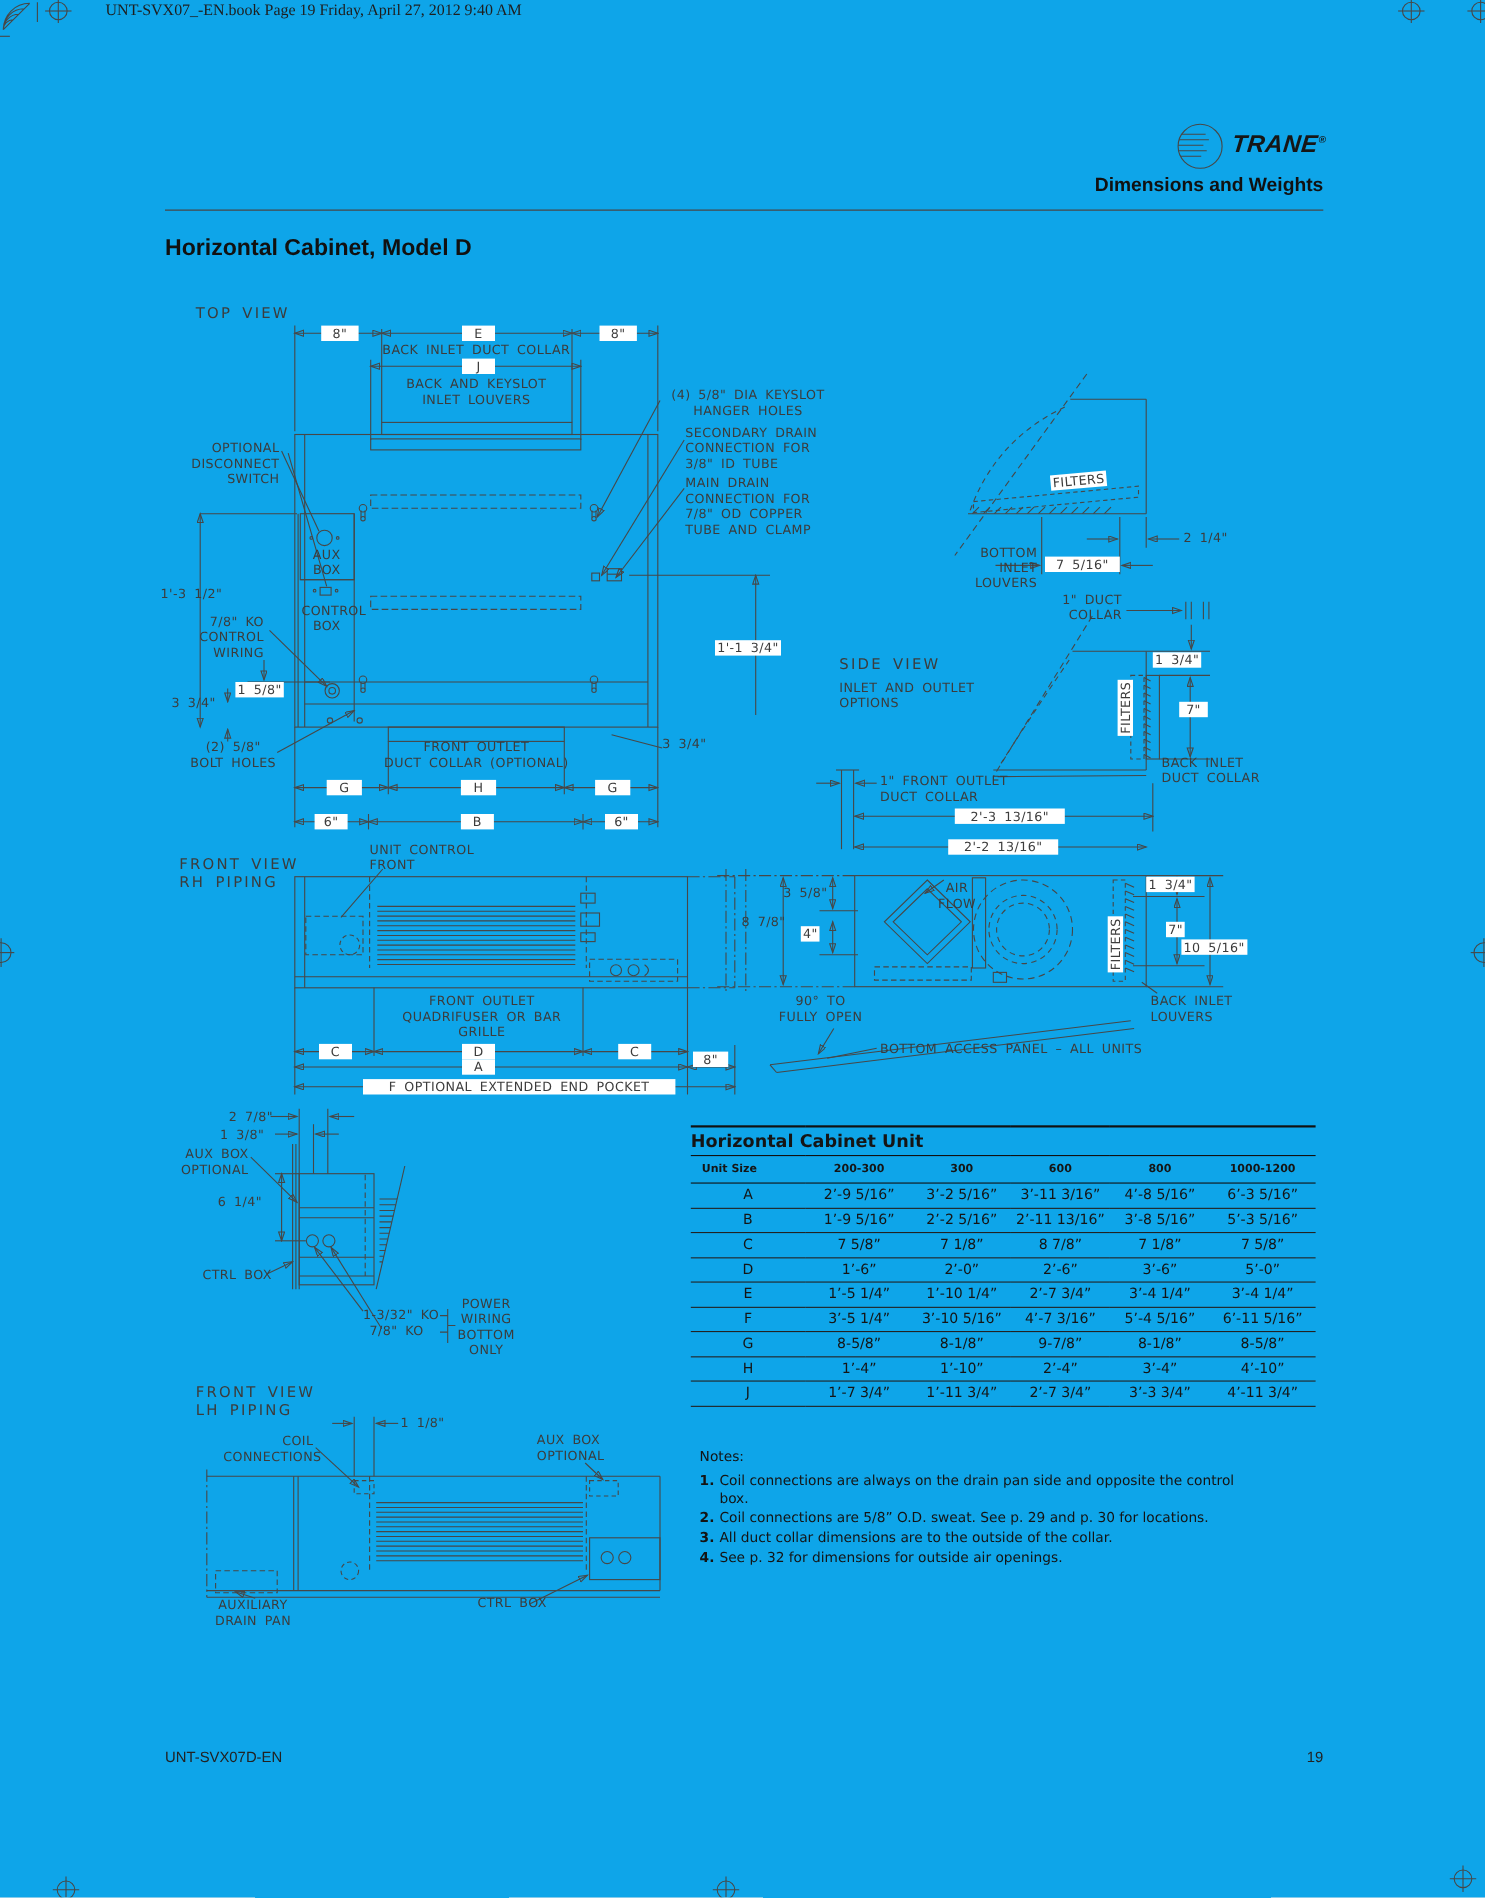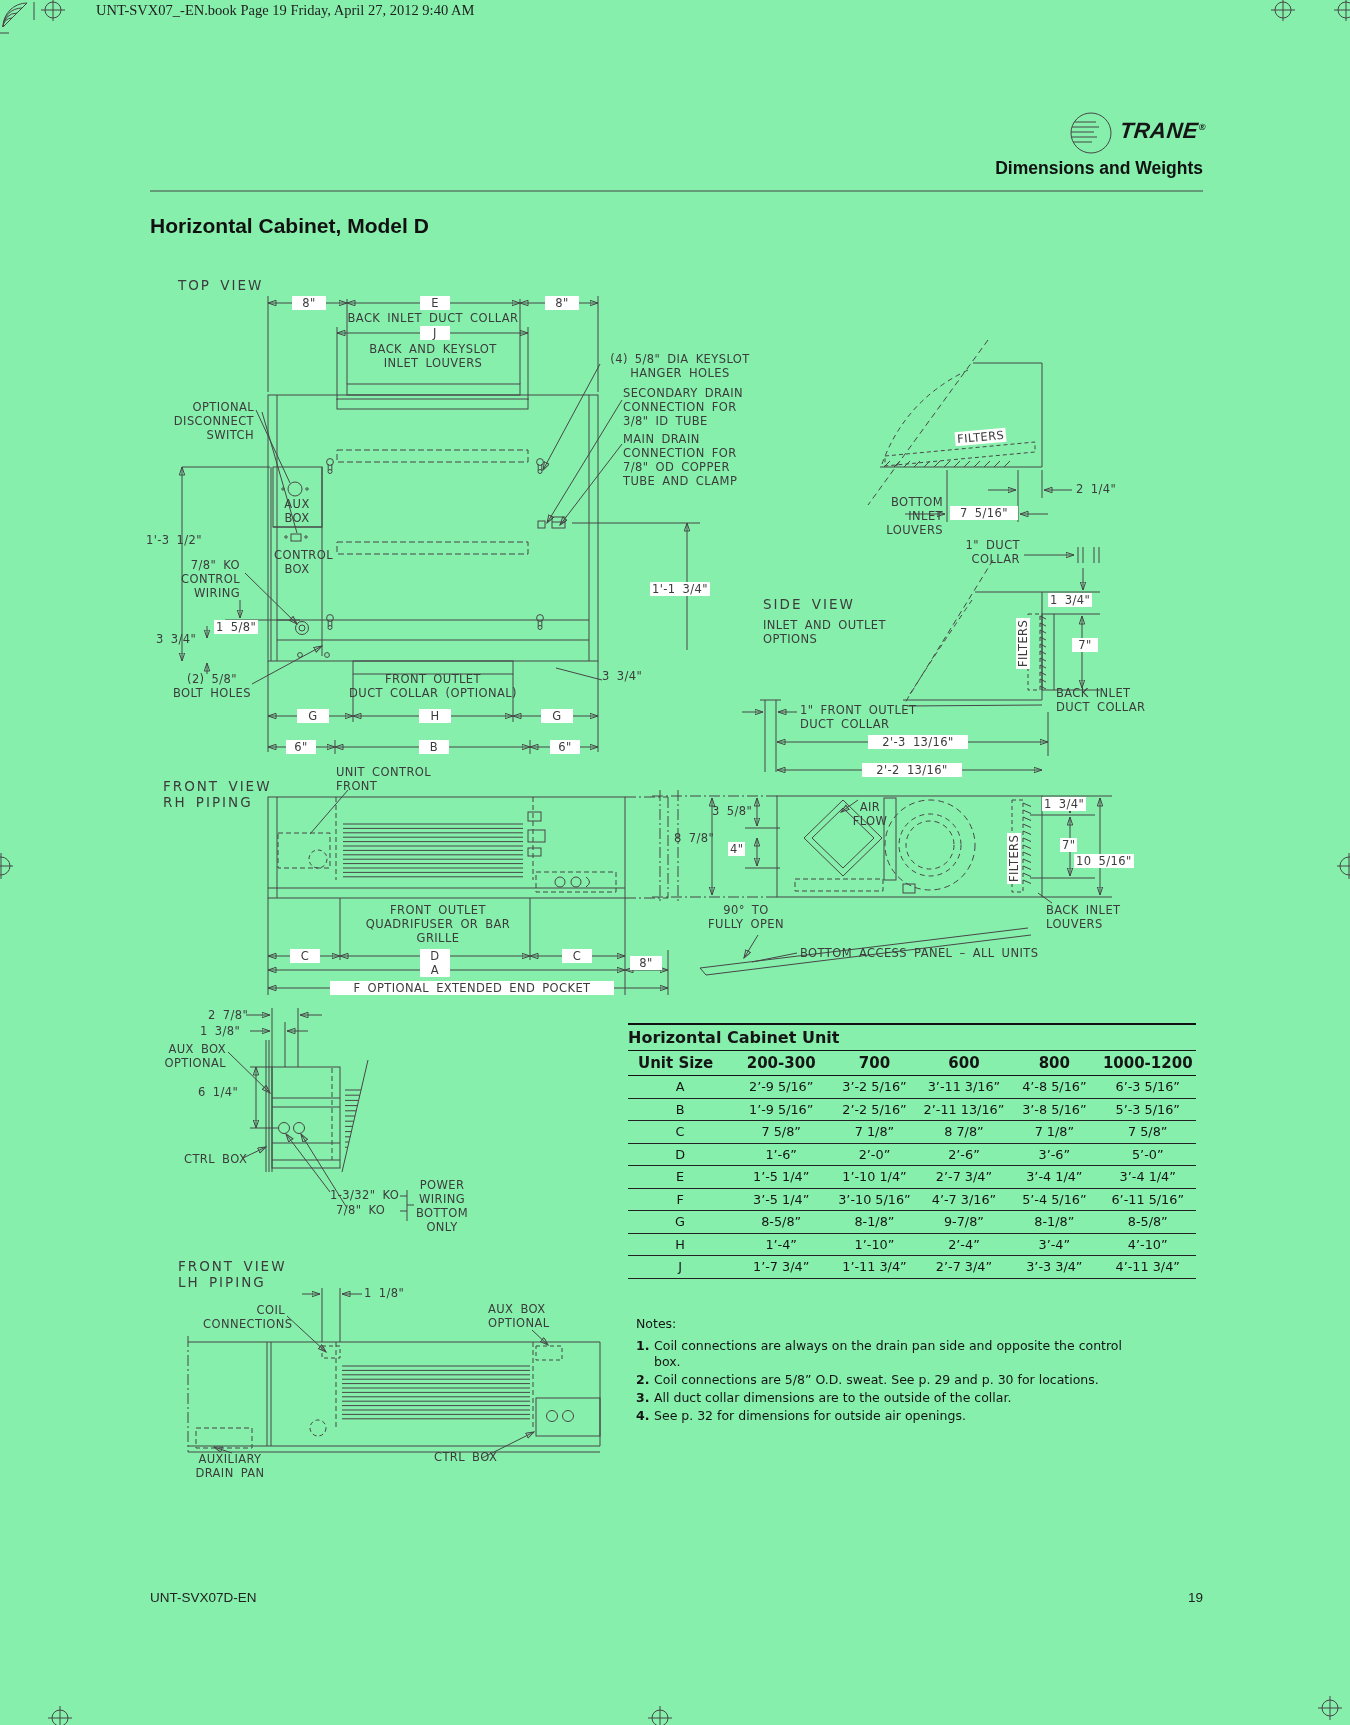--- a/index.html
+++ b/index.html
@@ -1,16 +1,16 @@
 <!DOCTYPE html>
 <html><head>
 <meta charset="utf-8">
 <style>
   html,body{margin:0;padding:0;background:#e8e8e8;}
-  .page{position:relative;width:1350px;height:1725px;background:#86efac;overflow:hidden;
+  .page{position:relative;width:1350px;height:1725px;background:#0ea5e9;overflow:hidden;
         font-family:"DejaVu Sans",sans-serif;}
   svg.art{position:absolute;left:0;top:0;}
   svg.art line,svg.art path,svg.art rect,svg.art circle,svg.art polyline{
       stroke:#474747;fill:none;stroke-width:1;}
   .lab{position:absolute;font:11.5px "DejaVu Sans",sans-serif;color:#3c3c3c;
        letter-spacing:.4px;word-spacing:3px;line-height:1.22;white-space:pre-line;}
   .ctr{text-align:center}
   .rt{text-align:right}
   .bg{background:#fff;padding:0 2px;}
   .viewtitle{font-size:13.5px;letter-spacing:2px;}
@@ -24,21 +24,21 @@
       font:bold 17.5px "Liberation Sans",sans-serif;color:#111;}
   .pagetitle{position:absolute;left:150px;top:214px;font:bold 21px "Liberation Sans",sans-serif;color:#111;}
   .footerl{position:absolute;left:150px;top:1590px;font:13.5px "Liberation Sans",sans-serif;color:#222;text-align:center;}
   .footerr{position:absolute;left:1150px;top:1590px;width:53px;text-align:right;
       font:13.5px "Liberation Sans",sans-serif;color:#222;}
   .dimtable{position:absolute;left:628px;top:1023px;width:568px;border-collapse:collapse;
       font-family:"DejaVu Sans",sans-serif;color:#151515;border-top:2px solid #111;}
   .dimtable td,.dimtable th{padding:0;line-height:21.5px;text-align:center;font-size:12.8px;}
   .dimtable tr.t-title td{font-size:16px;font-weight:bold;text-align:left;line-height:25px;
       border-bottom:1.5px solid #111;}
-  .dimtable tr.t-head th{font-size:15px;font-weight:bold;line-height:24px;border-bottom:1.5px solid #111;}
+  .dimtable tr.t-head th{font-size:10px;font-weight:bold;line-height:24px;border-bottom:1.5px solid #111;}
   .dimtable tbody tr{border-bottom:1.2px solid #222;}
   .dimtable .al{text-align:left;padding-left:10px;}
   .notes{position:absolute;left:636px;top:1316px;width:486px;font:12.5px "DejaVu Sans",sans-serif;
       color:#141414;line-height:1.22;}
   .nh{font-weight:normal;margin-bottom:7px;}
   .ni{display:flex;margin-bottom:3px;}
   .nn{width:18px;flex:none;font-weight:bold;}
   .nt{flex:1;}
 </style>
 </head>
@@ -484,21 +484,21 @@
 DRAIN PAN</div>
 
   <table class="dimtable">
     <thead>
       <tr class="t-title">
           <td colspan="6">Horizontal Cabinet Unit</td>
         </tr>
       <tr class="t-head">
         <th class="al" style="width:96px">Unit Size</th>
         <th style="width:100px">200-300</th>
-        <th style="width:90px">700</th>
+        <th style="width:90px">300</th>
         <th style="width:92px">600</th>
         <th style="width:92px">800</th>
         <th style="width:98px">1000-1200</th>
       </tr>
     </thead>
     <tbody>
         <tr class="trow">
         <td class="rl">A</td>
         <td>2’-9 5/16”</td>
         <td>3’-2 5/16”</td>

